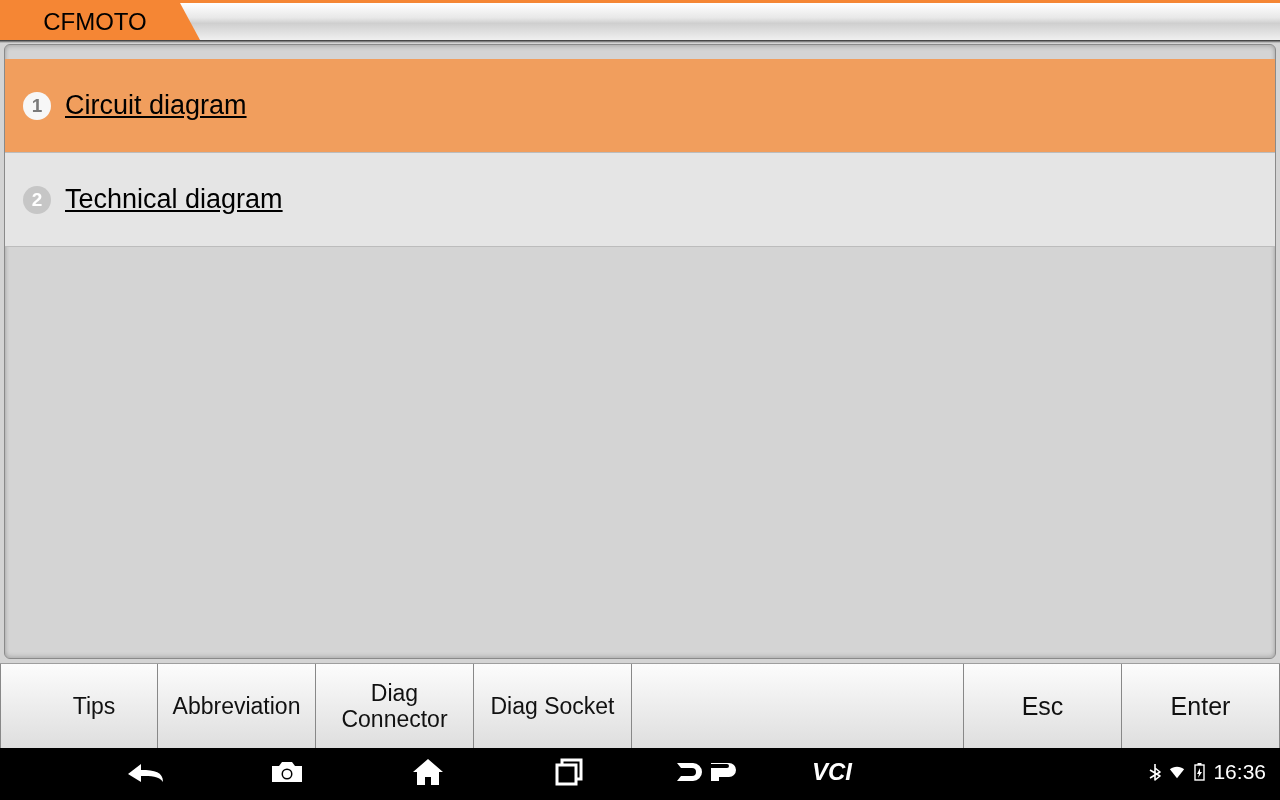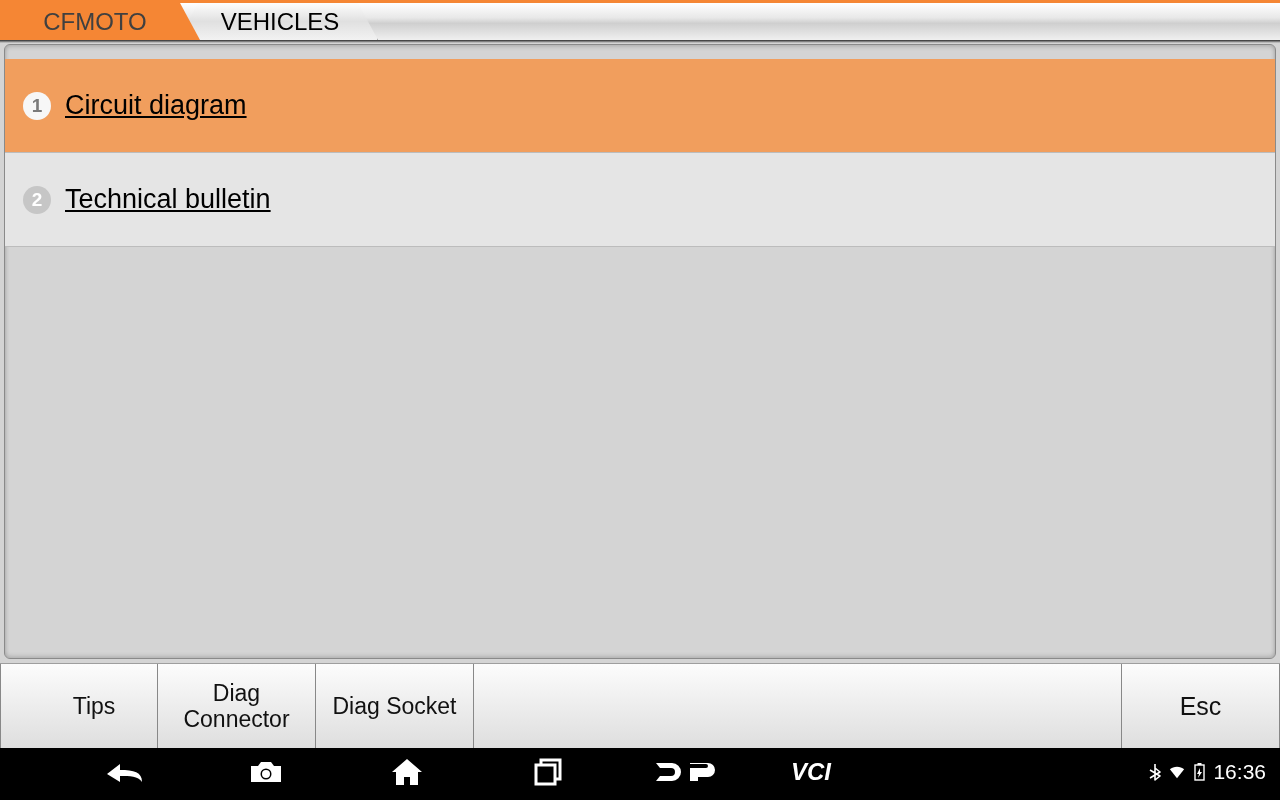--- a/index.html
+++ b/index.html
@@ -21,21 +21,21 @@
       align-items: center;
       justify-content: center;
       font-size: 24px;
       font-weight: 500;
       padding: 0 30px 0 20px;
       clip-path: polygon(0 0, calc(100% - 20px) 0, 100% 100%, 0 100%);
       margin-right: -4px;
     }
     .tab.active {
       background: #f58634;
-      color: #404040;
+      color: #000000;
       z-index: 2;
     }
     .tab.inactive {
       background: linear-gradient(to bottom, #fefefe 0%, #e0e0e0 50%, #f2f2f2 100%);
       color: #000000;
       clip-path: polygon(20px 0, calc(100% - 20px) 0, 100% 100%, 0 100%);
       padding-left: 35px;
       margin-left: -18px;
       z-index: 1;
       border-right:1px solid #999;
@@ -122,21 +122,21 @@
     .status-bar {
       height: 48px;
       background: #000;
       display: flex;
       align-items: center;
       color: #fff;
     }
     .nav-icons {
       display: flex;
       gap: 11px;
-      padding-left: 60px;
+      padding-left: 81px;
     }
     .nav-icons .ico {
       width: 130px;
       height: 48px;
       display:flex; align-items:center; justify-content:center;
     }
     .status-right {
       margin-left: auto;
       display: flex;
       align-items: center;
@@ -146,54 +146,57 @@
     }
     .small-ico { width:16px; height:16px; display:flex; align-items:center; justify-content:center;}
     svg { display:block; }
   </style>
 </head>
 <body>
 
 <div class="top-tabs">
   <div class="tab active">
     <span>CFMOTO</span>
-  </div>
-  <div class="tab inactive">
-    <span>VEHICLES</span>
   </div>
 </div>
 
 <div class="content-wrap">
   <div class="panel">
     <div class="list">
       <div class="row selected">
         <div class="badge">1</div>
         <div class="row-label">Circuit diagram</div>
       </div>
       <div class="row normal">
         <div class="badge">2</div>
-        <div class="row-label">Technical bulletin</div>
+        <div class="row-label">Technical diagram</div>
       </div>
     </div>
   </div>
 </div>
 
 <div class="btn-bar">
   <div class="btn">
     <span>Tips</span>
+  </div>
+  <div class="btn">
+    <span>Abbreviation</span>
   </div>
   <div class="btn">
     <span>Diag Connector</span>
   </div>
   <div class="btn">
     <span>Diag Socket</span>
   </div>
   <div class="btn spacer"></div>
   <div class="btn bold">
     <span>Esc</span>
+  </div>
+  <div class="btn bold">
+    <span>Enter</span>
   </div>
 </div>
 
 <div class="status-bar">
   <div class="nav-icons">
     <div class="ico">
       <svg width="42" height="28" viewBox="0 0 42 28" fill="none">
         <path d="M3 16 L16 6 L16 12 C 30 12 38 14 38 24 C 34 18 26 18 16 18 L16 24 Z" fill="#fff"></path>
       </svg>
     </div>

